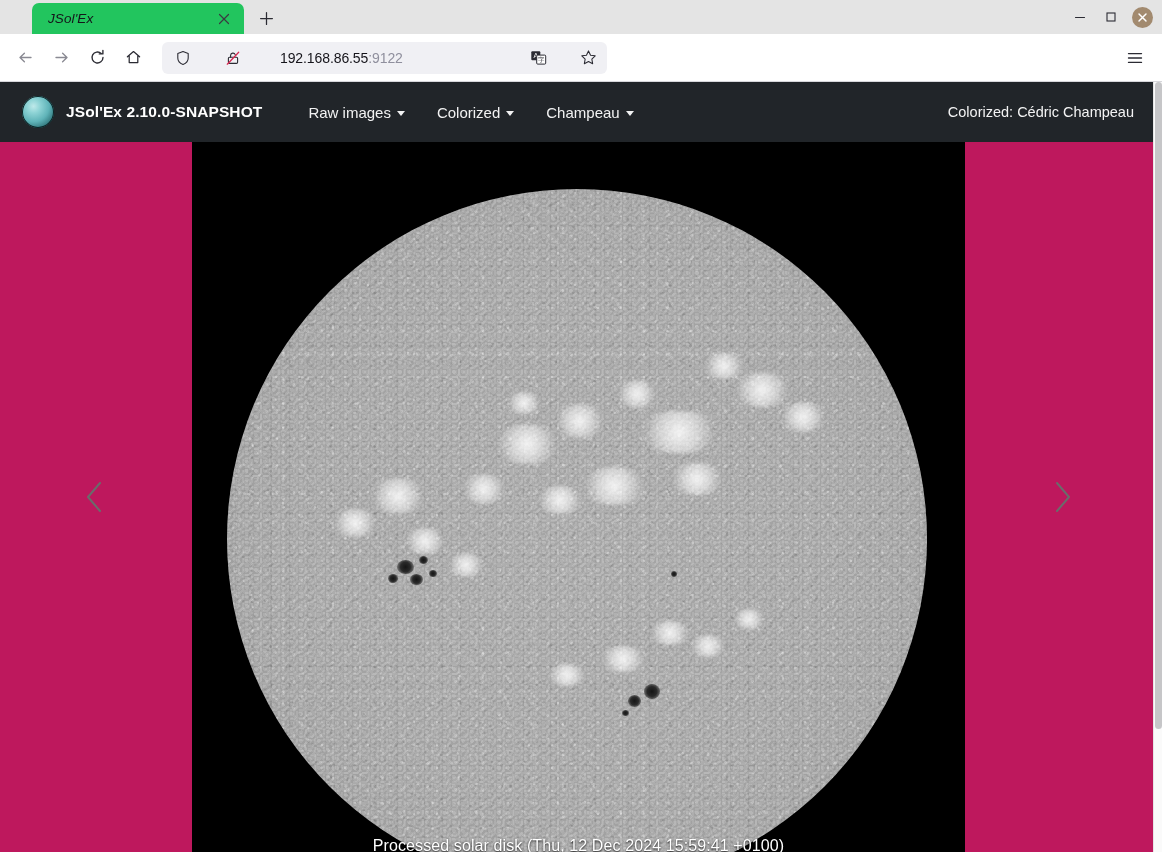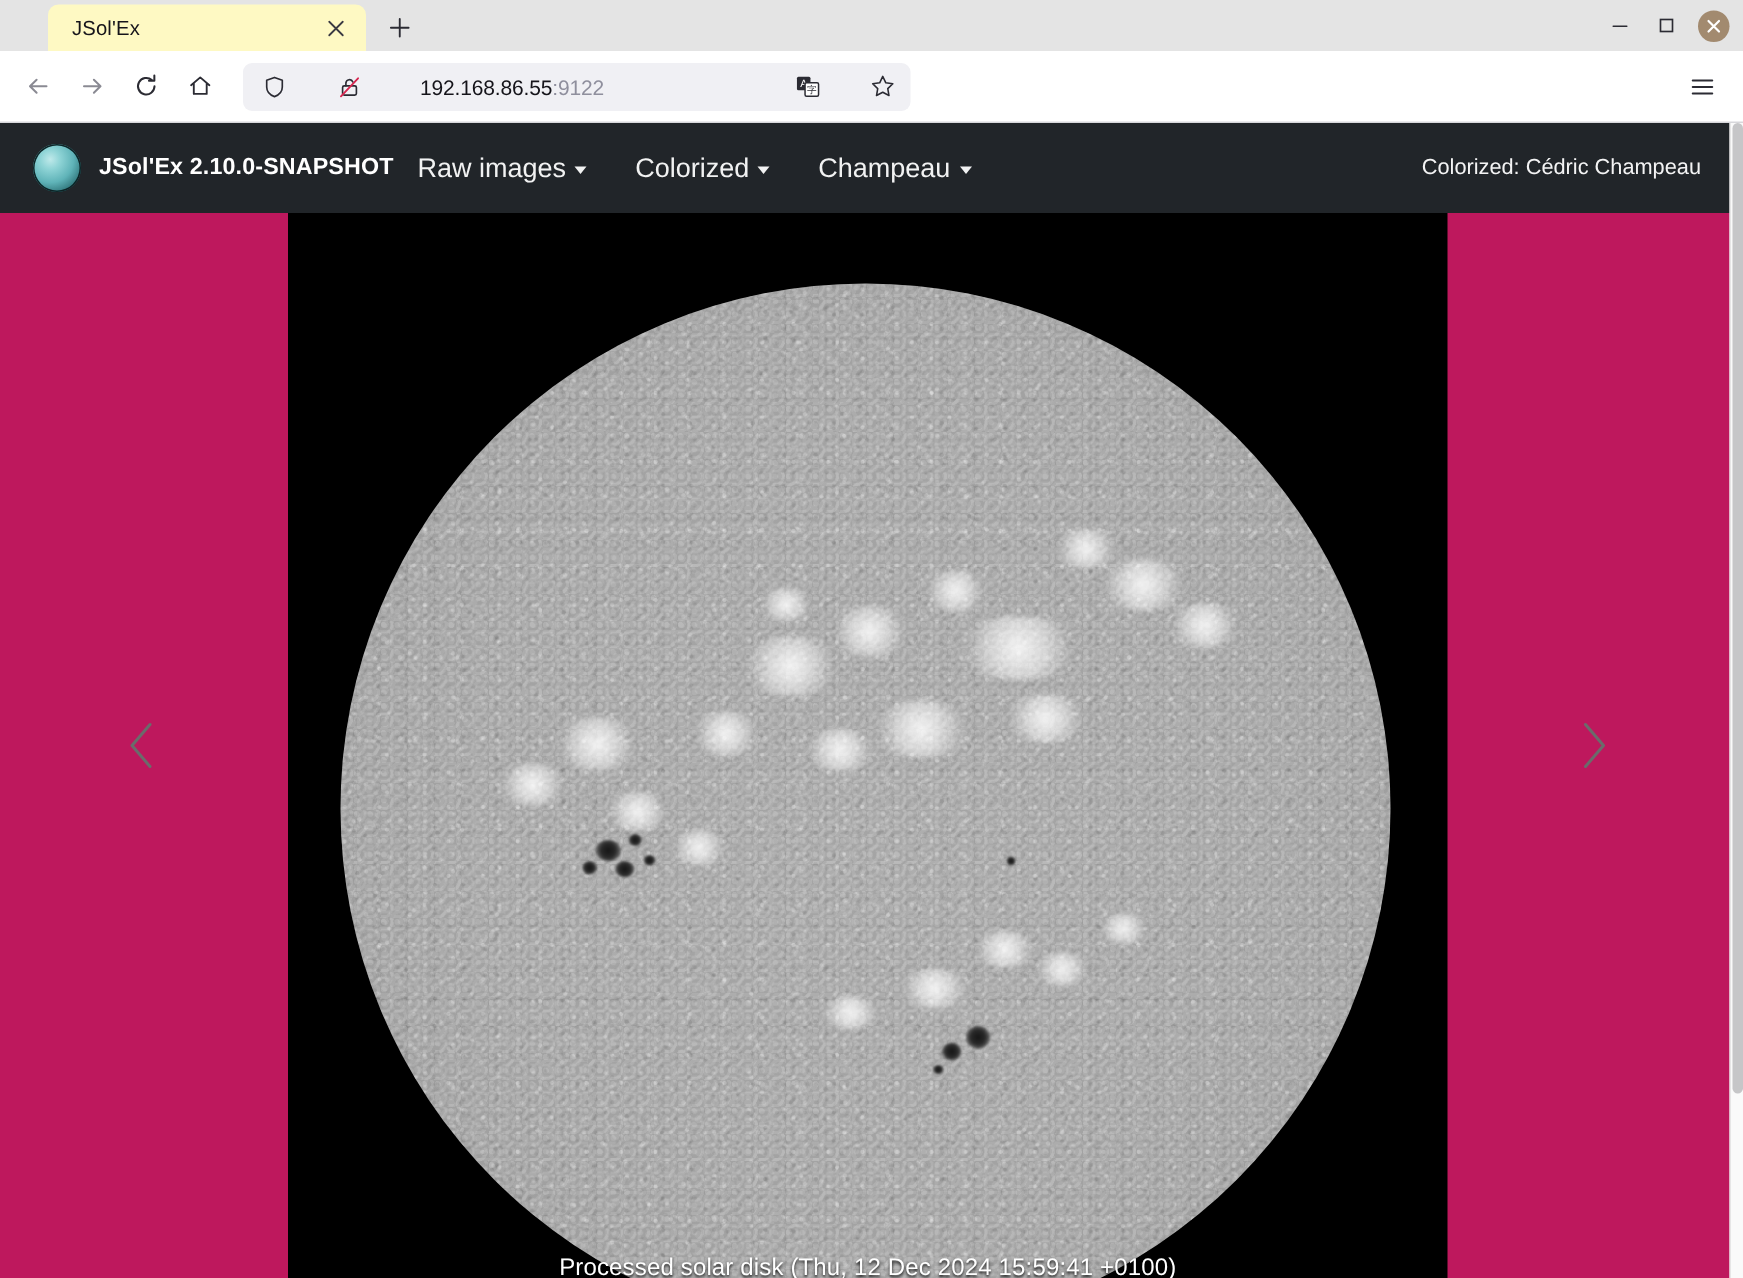--- a/index.html
+++ b/index.html
@@ -30,26 +30,27 @@
     display: flex;
     align-items: flex-end;
     position: relative;
     flex: 0 0 34px;
     padding-left: 32px;
   }
 
   .tab {
     width: 212px;
     height: 31px;
-    background: #fef9c3;
+    background: #22c55e;
     border-radius: 7px 7px 0 0;
     display: flex;
     align-items: center;
     padding: 0 10px 0 16px;
     position: relative;
+    font-style: italic;
   }
 
   .tab-title {
     flex: 1;
     font-size: 13.5px;
     color: #15141a;
     white-space: nowrap;
     overflow: hidden;
     text-overflow: ellipsis;
     letter-spacing: 0.1px;
@@ -179,20 +180,21 @@
     align-items: center;
     padding: 0 28px 0 22px;
     position: relative;
     z-index: 5;
   }
 
   .brand {
     display: flex;
     align-items: center;
     gap: 12px;
+    margin-right: 30px;
   }
 
   .brand-logo {
     width: 32px;
     height: 32px;
     border-radius: 50%;
     background:
       radial-gradient(circle at 36% 32%, #bfe9ea 0%, #8fd4d6 22%, #5fb3b8 52%, #2f7479 78%, #12383c 100%);
     box-shadow: 0 0 0 1px #0c2426 inset;
     flex: 0 0 32px;
@@ -207,21 +209,21 @@
   }
 
   .nav-links {
     display: flex;
     align-items: center;
     gap: 0;
   }
 
   .nav-link {
     color: #ffffff;
-    font-size: 18px;
+    font-size: 15px;
     padding: 8px 16px;
     display: flex;
     align-items: center;
     gap: 6px;
     white-space: nowrap;
     opacity: 0.94;
   }
 
   .caret {
     width: 0; height: 0;

